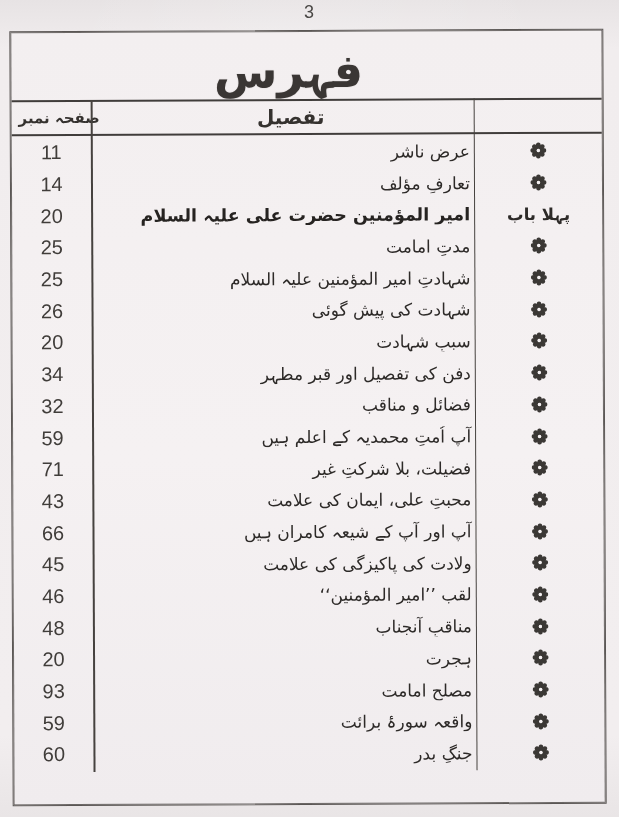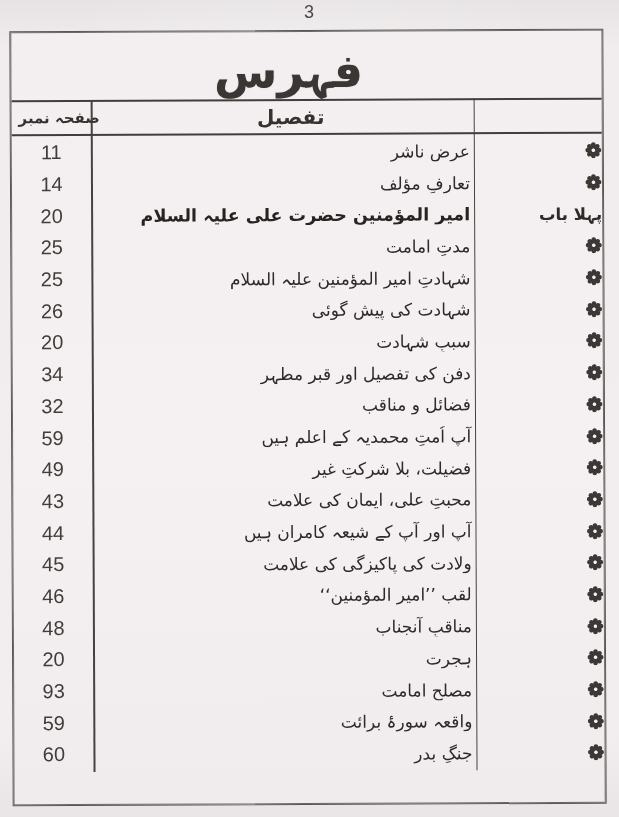--- a/index.html
+++ b/index.html
@@ -63,21 +63,21 @@
     font-size: 20px; color: #403d3a;
   }
   .cell.title {
     flex: 1; direction: rtl; text-align: right;
     padding-right: 5px;
     font-size: 17px; color: #2d2a28;
     white-space: nowrap; overflow: hidden;
   }
   .cell.title.bold { font-weight: bold; font-size: 17.5px; color: #262321; }
   .cell.marker {
-    width: 127px; display: flex; align-items: center; justify-content: flex-end;
+    width: 127px; display: flex; align-items: center; justify-content: center;
   }
   .chapter-label {
     direction: rtl; font-size: 16.5px; font-weight: bold; color: #2d2a28;
     white-space: nowrap;
   }
   .flower { width: 17px; height: 17px; display: block; }
   svg.defs { position: absolute; width: 0; height: 0; }
 </style>
 </head>
 <body>
@@ -220,21 +220,21 @@
     <div class="cell title">آپ اُمتِ محمدیہ کے اعلم ہیں</div>
     <div class="cell marker">
 
       <svg class="flower">
                 <use href="#flower" xlink:href="#flower"></use>
               </svg>
     </div>
   </div>
 
   <div class="row">
-    <div class="cell num">49</div>
+    <div class="cell num">71</div>
     <div class="cell title">فضیلت، بلا شرکتِ غیر</div>
     <div class="cell marker">
 
       <svg class="flower">
                 <use href="#flower" xlink:href="#flower"></use>
               </svg>
     </div>
   </div>
 
   <div class="row">
@@ -242,21 +242,21 @@
     <div class="cell title">محبتِ علی، ایمان کی علامت</div>
     <div class="cell marker">
 
       <svg class="flower">
                 <use href="#flower" xlink:href="#flower"></use>
               </svg>
     </div>
   </div>
 
   <div class="row">
-    <div class="cell num">44</div>
+    <div class="cell num">66</div>
     <div class="cell title">آپ اور آپ کے شیعہ کامران ہیں</div>
     <div class="cell marker">
 
       <svg class="flower">
                 <use href="#flower" xlink:href="#flower"></use>
               </svg>
     </div>
   </div>
 
   <div class="row">

